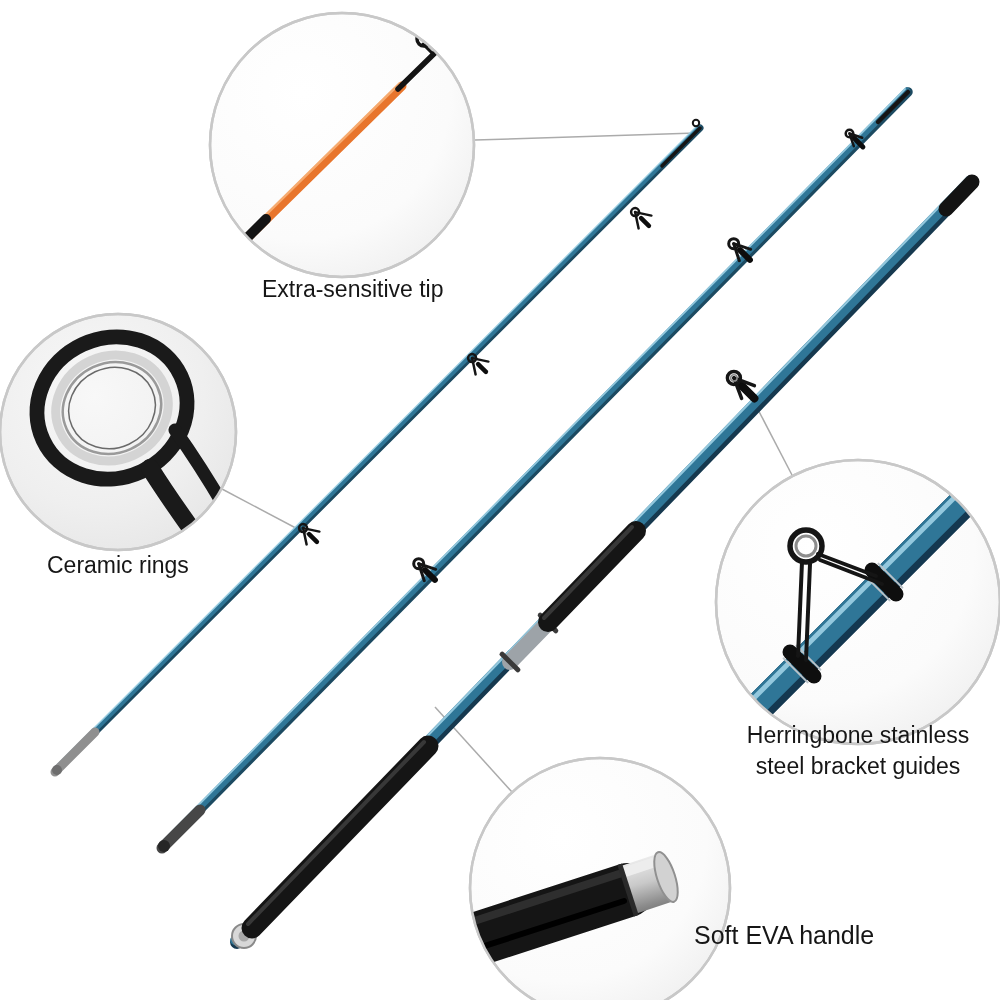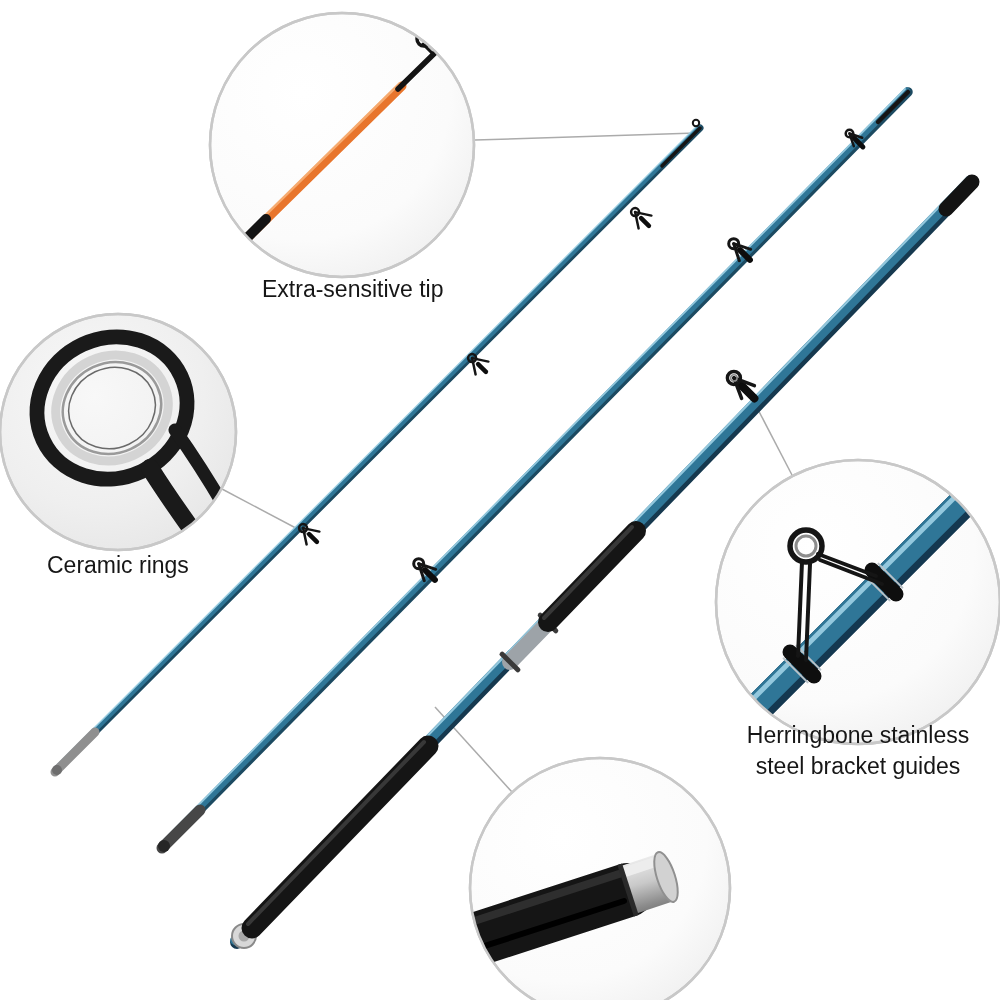--- a/index.html
+++ b/index.html
@@ -242,13 +242,14 @@
 
   <div class="lbl" id="ceramic-label" style="left:47px; top:550px;">Ceramic rings</div>
 
   <div class="lbl" id="tip-label" style="left:262px; top:274px;">Extra-sensitive tip</div>
 
   <div class="lbl center" id="bracket-label" style="left:700px; top:720px; width:316px;">
     <div>Herringbone stainless</div>
     <div>steel bracket guides</div>
   </div>
 
+  <div class="lbl" id="eva-label" style="left:694px; top:920px;">Soft EVA handle</div>
 </div>
 
 </body></html>

